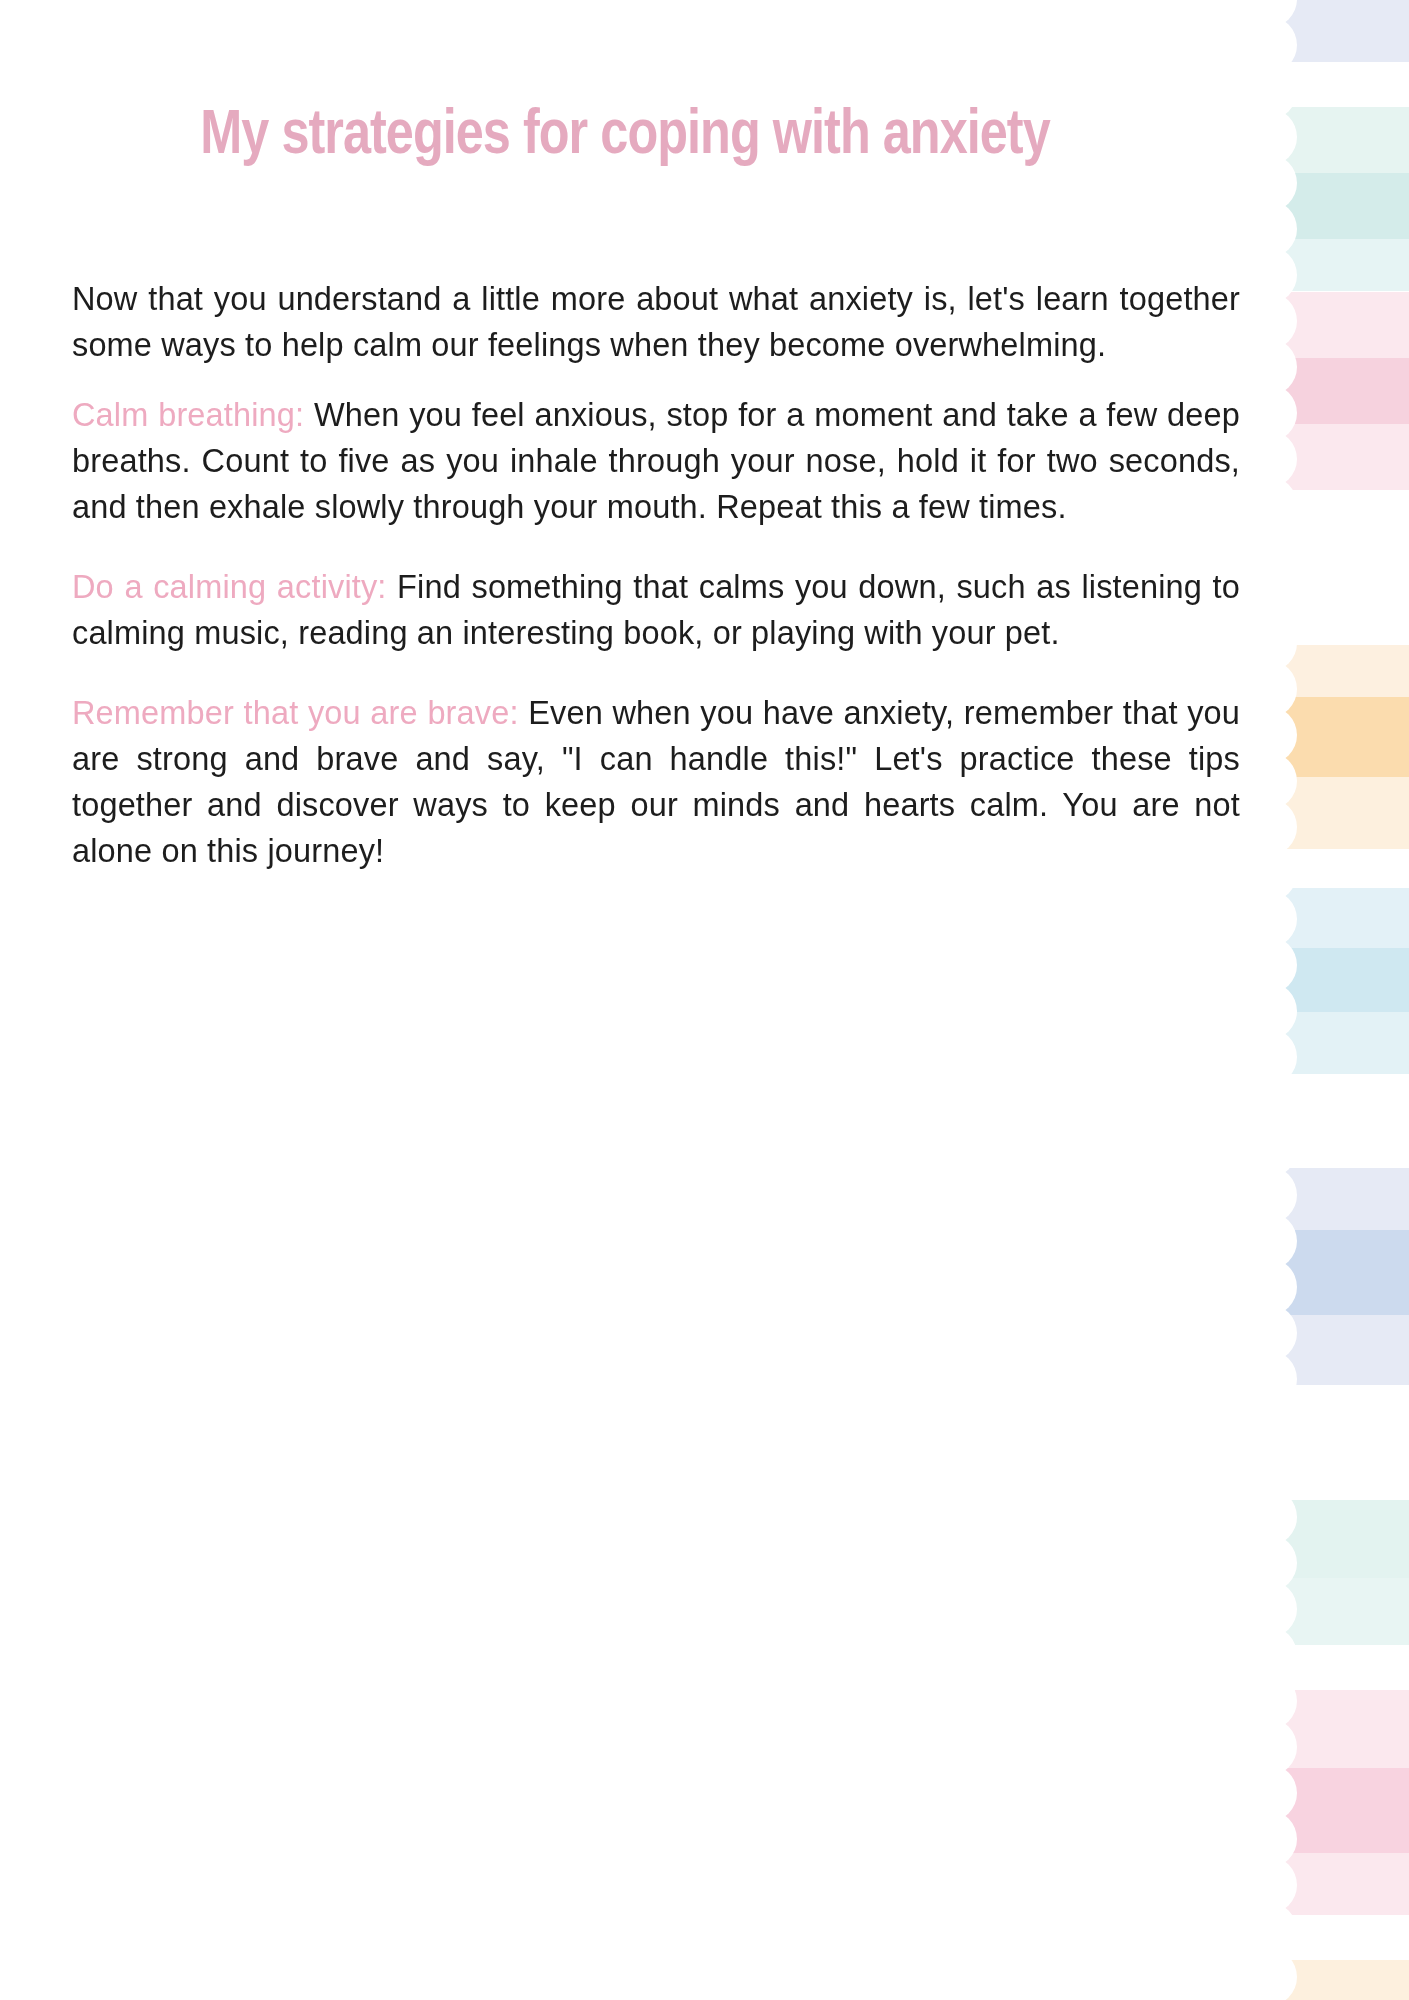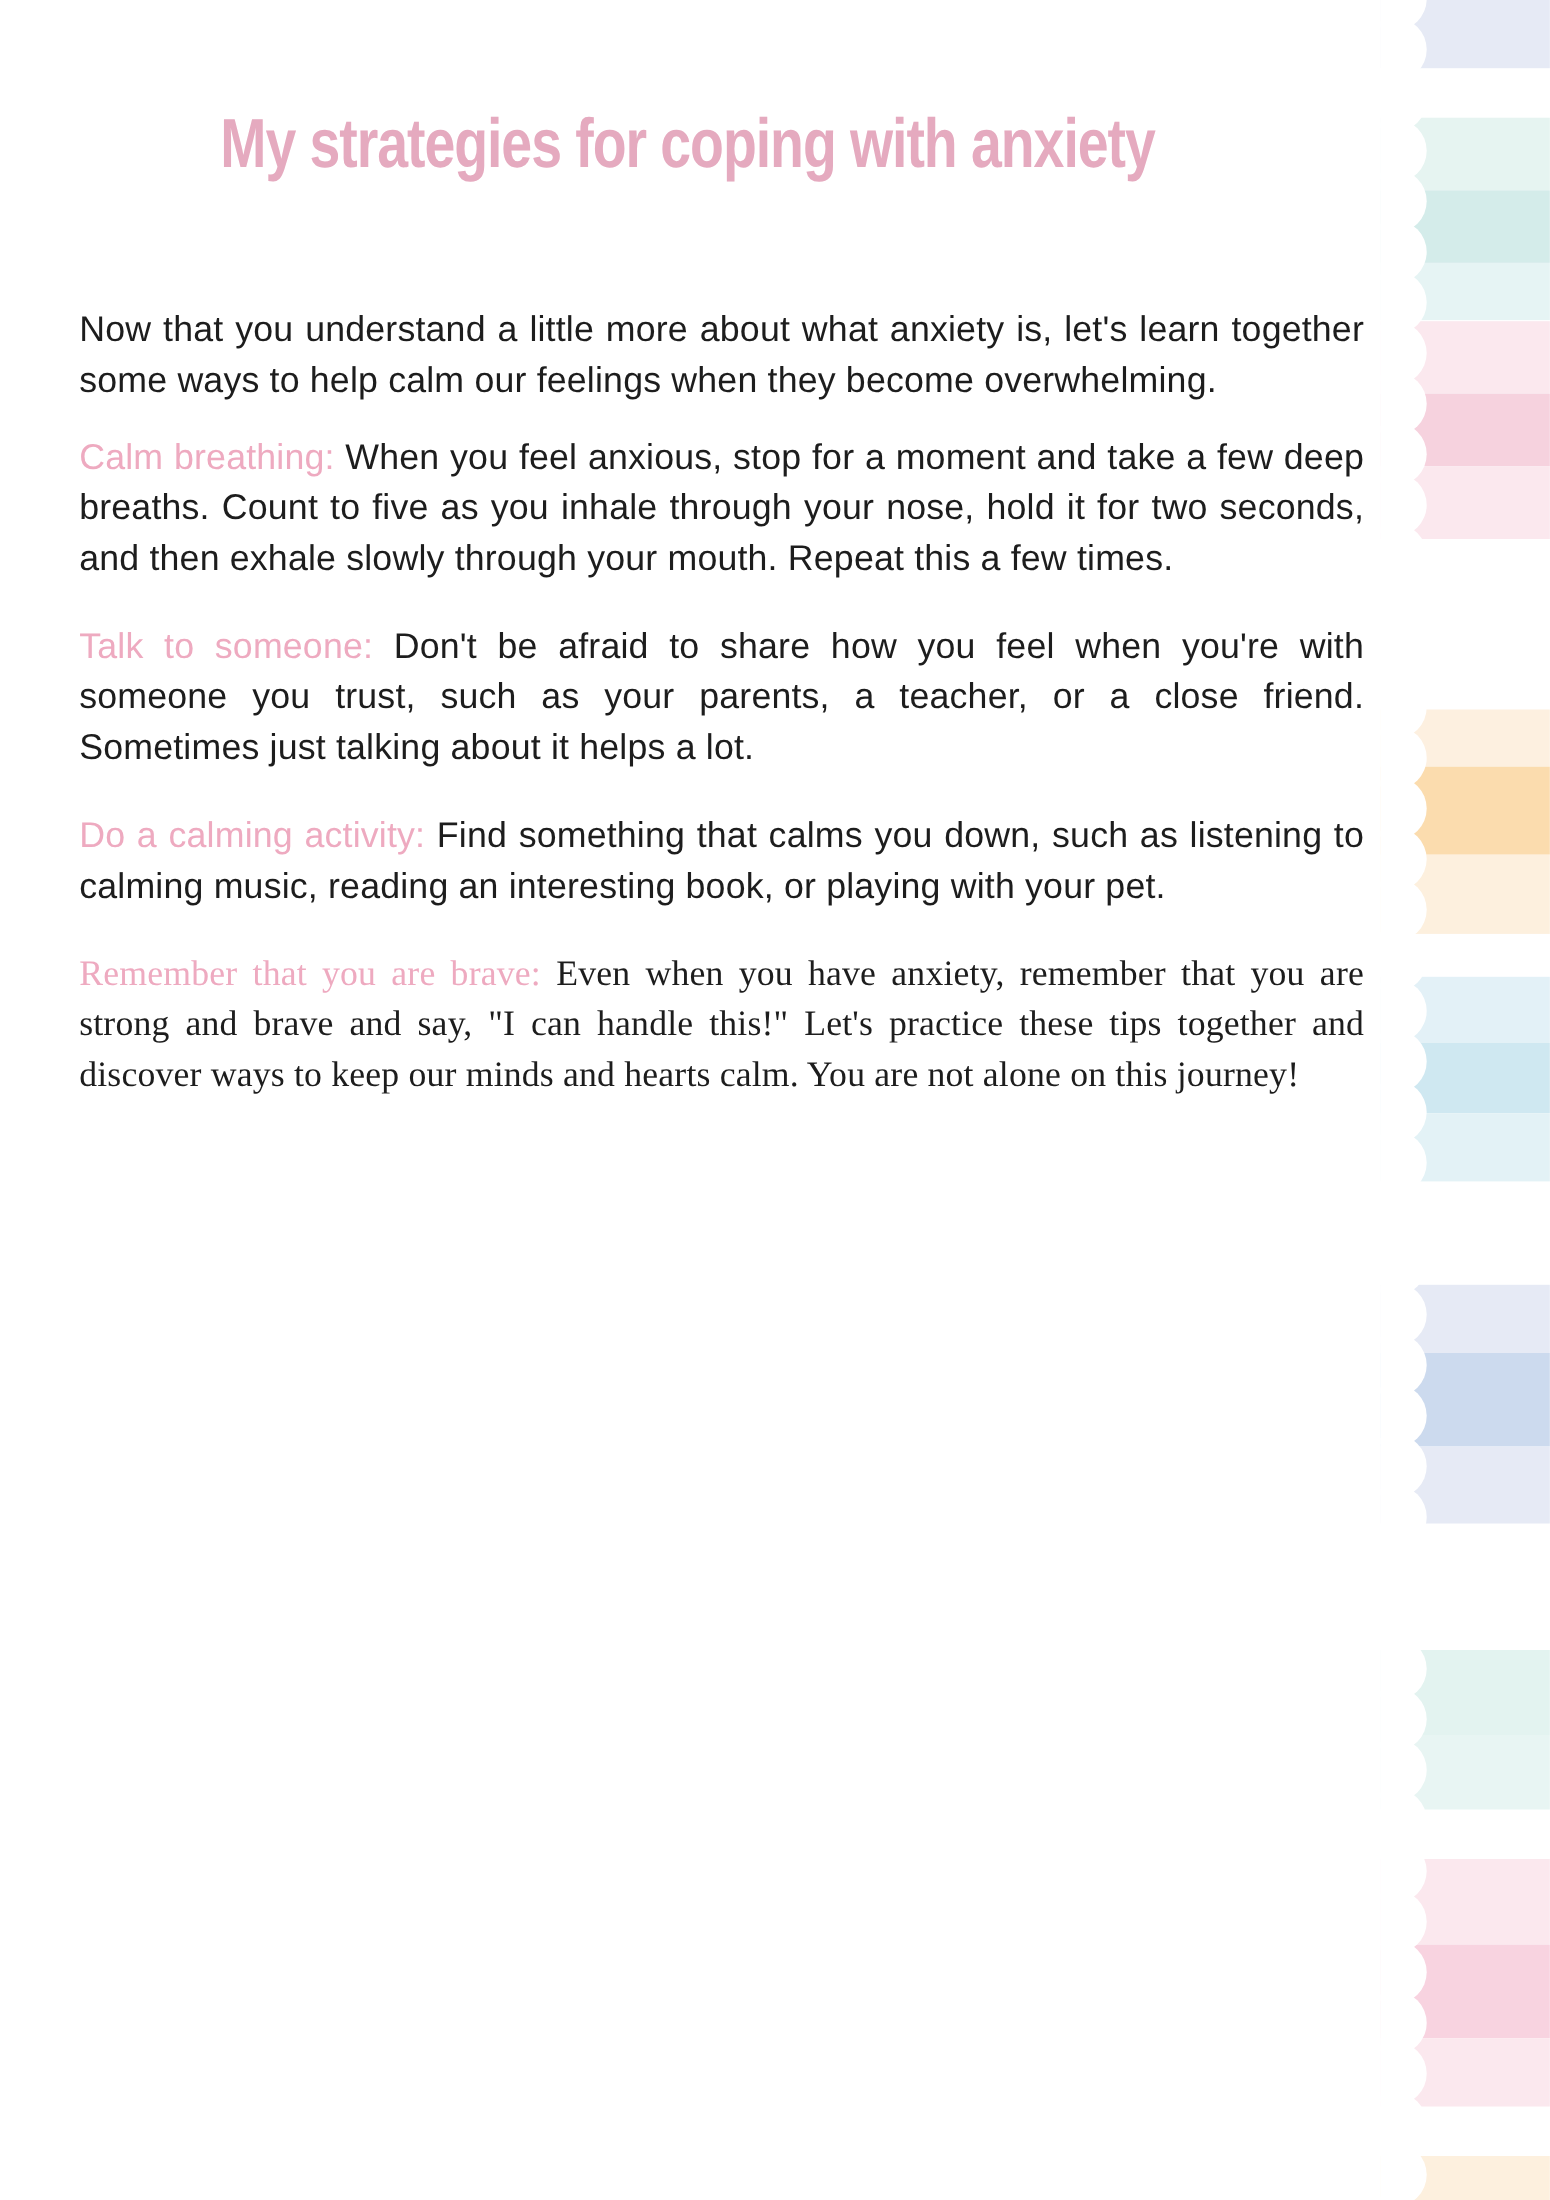--- a/index.html
+++ b/index.html
@@ -52,21 +52,21 @@
     margin: 0 0 34px 0;
     font-family: "Liberation Sans", sans-serif;
     font-weight: 400;
     font-size: 32.5px;
     line-height: 46px;
     color: #1d1d1d;
     text-align: justify;
     text-justify: inter-word;
     letter-spacing: 0.15px;
   }
-  .para:last-child { margin-bottom: 0; font-family: Liberation Serif, serif; }
+  .para:last-child { margin-bottom: 0; }
   .lead { margin-bottom: 24px; }
   .label {
     color: #eeaac0;
     margin-top: 16px;
   }
 
   
   .ribbon {
     position: absolute;
     top: 0;
@@ -117,23 +117,20 @@
 
     <p class="para lead">
       <span>Now that you understand a little more about what anxiety is, let's learn together some ways to help calm our feelings when they become overwhelming.</span>
     </p>
 
     <p class="para">
       <span class="label">Calm breathing:</span><span> When you feel anxious, stop for a moment and take a few deep breaths. Count to five as you inhale through your nose, hold it for two seconds, and then exhale slowly through your mouth. Repeat this a few times.</span>
     </p>
 
 
-    <p class="para">
-      <span class="label">Talk to someone:</span><span> Don't be afraid to share how you feel when you're with someone you trust, such as your parents, a teacher, or a close friend. Sometimes just talking about it helps a lot.</span>
-    </p>
 
     <p class="para">
       <span class="label">Do a calming activity:</span><span> Find something that calms you down, such as listening to calming music, reading an interesting book, or playing with your pet.</span>
     </p>
 
     <p class="para">
       <span class="label">Remember that you are brave:</span><span> Even when you have anxiety, remember that you are strong and brave and say, "I can handle this!" Let's practice these tips together and discover ways to keep our minds and hearts calm. You are not alone on this journey!</span>
     </p>
 
   </div>

